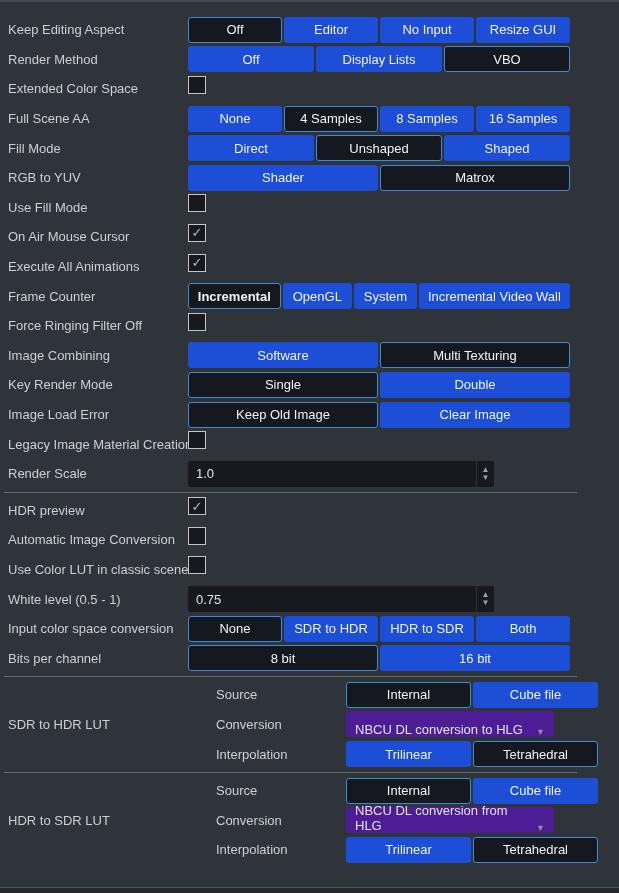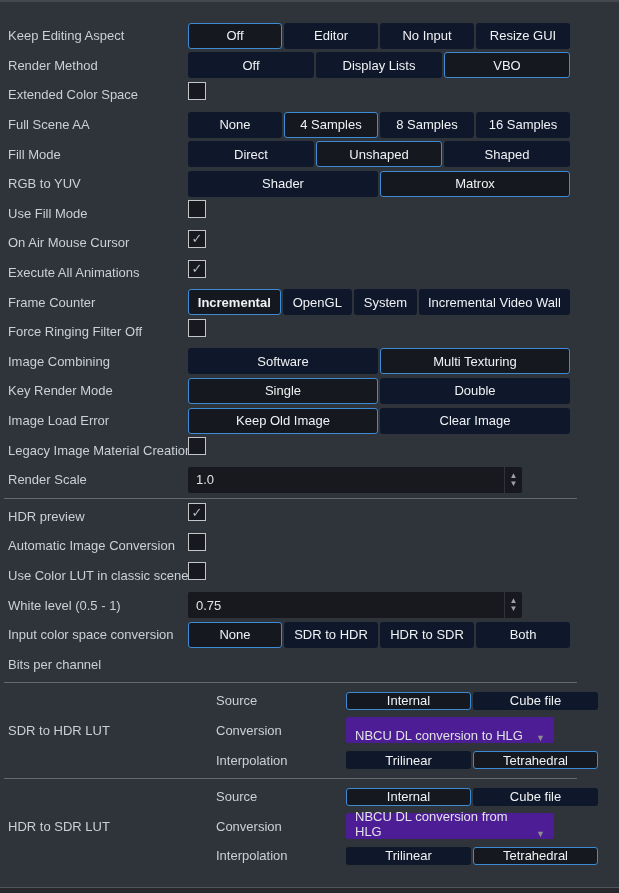--- a/index.html
+++ b/index.html
@@ -3,59 +3,59 @@
 <meta charset="utf-8">
 <style>
   html,body{margin:0;padding:0;}
   body{
     width:619px;height:893px;
     background:#2f333a;
     font-family:"Liberation Sans",sans-serif;
     overflow:hidden;position:relative;
   }
   .top-strip{height:2px;background:#45484e;}
-  .panel{padding:19px 0 0 8px;box-sizing:border-box;}
+  .panel{padding:13px 0 0 8px;box-sizing:border-box;}
   .row{display:flex;align-items:center;height:29.6px;}
   .row-label{width:180px;flex:none;color:#ccd0d5;font-size:13px;white-space:nowrap;overflow:hidden;}
   .controls{width:382px;flex:none;display:flex;gap:2px;height:26px;}
   .btn{
     flex:1 1 0;display:flex;align-items:center;justify-content:center;
-    background:#0f172a;color:#f0f2f4;font-size:13px;
+    background:#1d4ed8;color:#f0f2f4;font-size:13px;
     border:1px solid transparent;border-radius:3px;box-sizing:border-box;
     cursor:default;white-space:nowrap;overflow:hidden;
   }
   .btn.selected{background:#15191f;border-color:#3d8bd4;}
   .checkbox{
     width:18px;height:18px;background:#17191e;border:1px solid #c3c5c8;
     box-sizing:border-box;display:flex;align-items:center;justify-content:center;
     color:#b6b9bd;font-size:13px;line-height:13px;
   }
   .spinner{
-    width:334px;height:26px;background:#17191e;display:flex;align-items:center;
+    width:306px;height:26px;background:#17191e;display:flex;align-items:center;
     border-radius:2px;box-sizing:border-box;
   }
   .spinner .value{flex:1;color:#e0e2e5;font-size:13px;padding-left:8px;}
   .spin-arrows{
     width:17px;height:100%;border-left:1px solid #2f333a;
     display:flex;flex-direction:column;align-items:center;justify-content:center;
   }
   .spin-arrows span{color:#9fa2a6;font-size:8px;line-height:8px;display:block;}
   .select{
     width:208px;height:26px;background:#4c1d95;border-radius:2px;
     display:flex;align-items:flex-end;justify-content:space-between;
     color:#e0e2e5;font-size:13px;padding:0 9px;box-sizing:border-box;
   }
   .select .arrow{color:#8b8e93;font-size:9px;}
   .divider{height:1px;background:#66696e;margin:3px 42px 3px -4px;}
   .group{display:flex;align-items:center;height:auto;}
   .group-label{width:180px;flex:none;color:#ccd0d5;font-size:13px;}
   .subrows{flex:none;width:382px;}
   .subrow{display:flex;align-items:center;height:29.6px;}
   .sub-label{width:130px;flex:none;color:#ccd0d5;font-size:13px;margin-left:28px;}
-  .sub-controls{width:252px;flex:none;display:flex;gap:2px;height:18px;}
+  .sub-controls{width:252px;flex:none;display:flex;gap:2px;height:26px;}
   .bottom-line{position:absolute;left:0;right:0;top:887px;height:1px;background:#515459;}
   .bottom-strip{position:absolute;left:0;right:0;top:888px;height:5px;background:#26282c;}
 </style>
 </head>
 <body>
 
 <div class="top-strip"></div>
 <div class="panel">
     <div class="row">
       <div class="row-label">Keep Editing Aspect</div>
@@ -213,20 +213,24 @@
       <div class="row-label">Input color space conversion</div>
       <div class="controls">
         <div class="btn selected">None</div>
         <div class="btn">SDR to HDR</div>
         <div class="btn">HDR to SDR</div>
         <div class="btn">Both</div>
       </div>
     </div>
     <div class="row">
       <div class="row-label">Bits per channel</div>
+      <div class="controls">
+        <div class="btn selected">8 bit</div>
+        <div class="btn">16 bit</div>
+      </div>
     </div>
     <div class="divider"></div>
     <div class="group">
       <div class="group-label">SDR to HDR LUT</div>
       <div class="subrows">
         <div class="subrow">
           <div class="sub-label">Source</div>
           <div class="sub-controls">
             <div class="btn selected">Internal</div>
             <div class="btn">Cube file</div>

